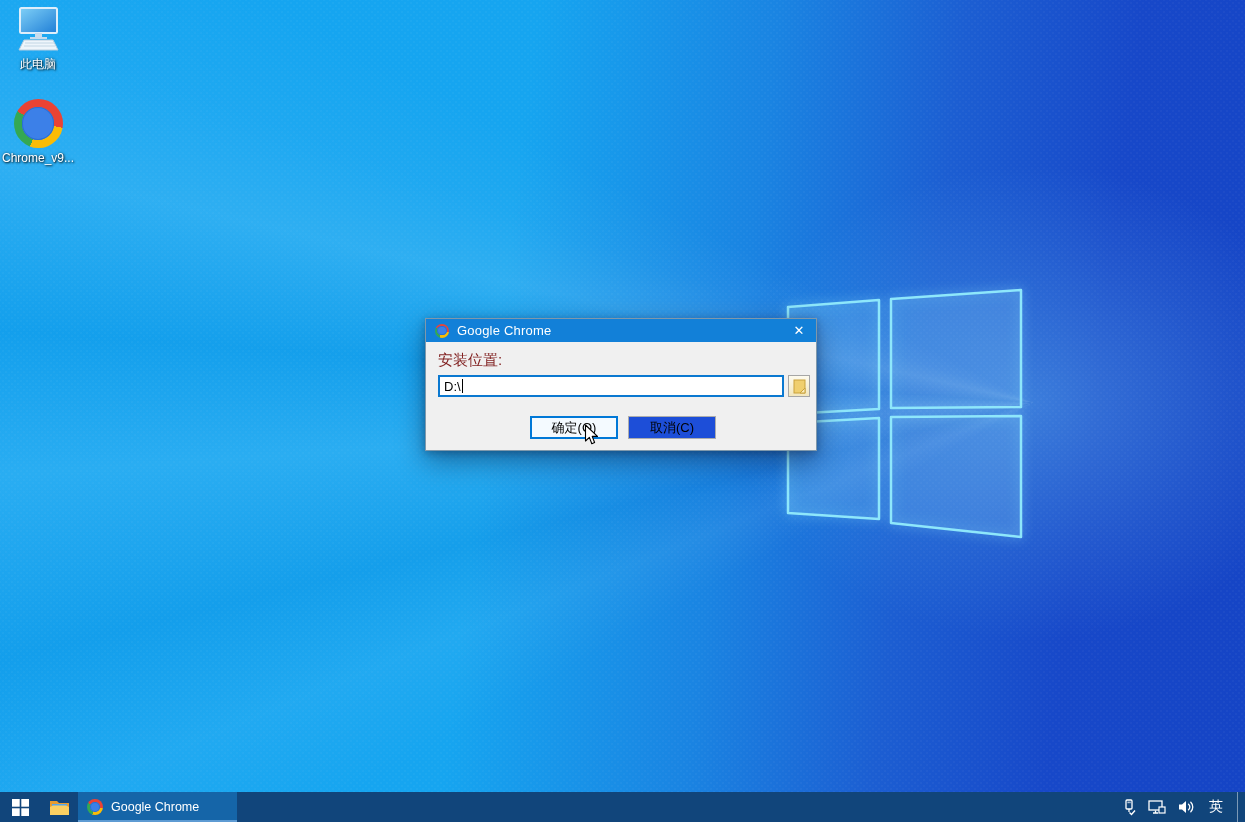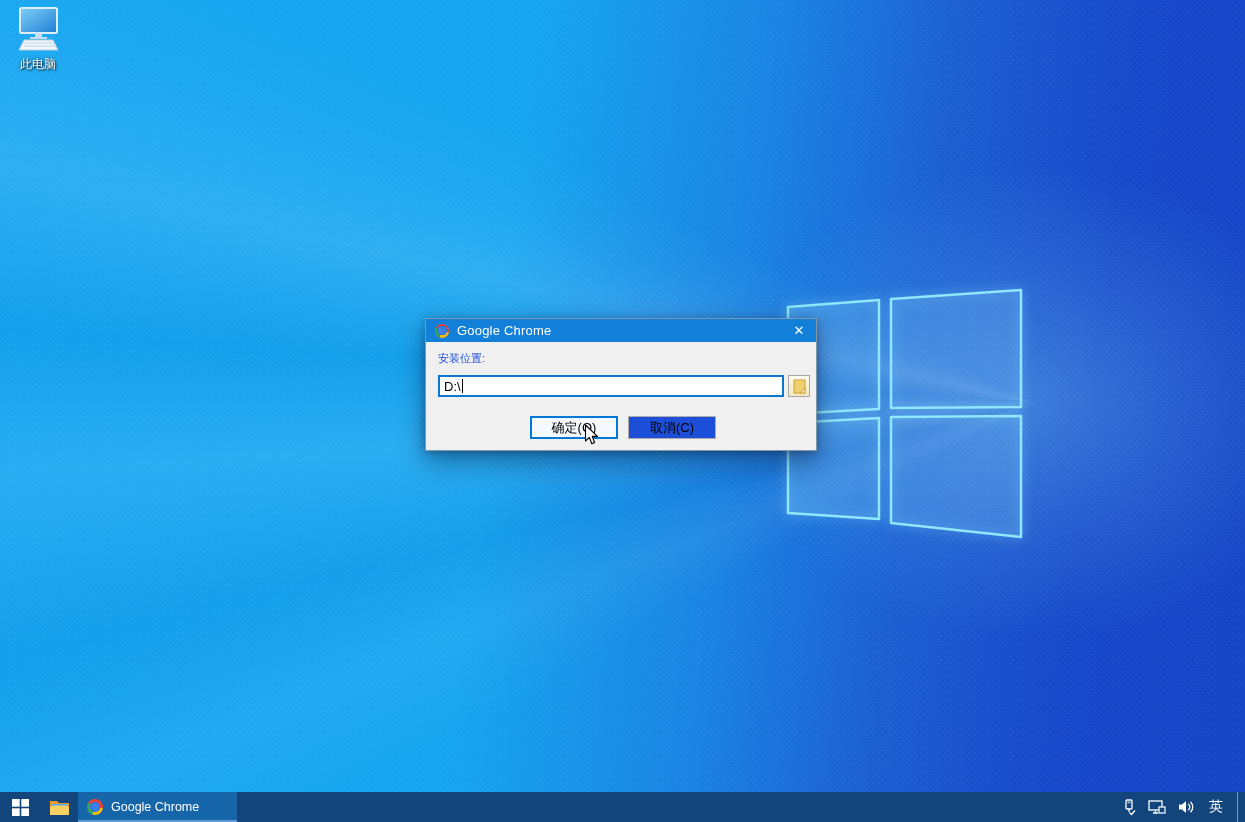--- a/index.html
+++ b/index.html
@@ -47,21 +47,21 @@
 
   
   .dialog{position:absolute;left:425px;top:318px;width:392px;height:133px;
     background:#f0f0f0;border:1px solid #7f98ab;
     box-shadow:0 10px 26px rgba(0,10,40,.40),0 2px 8px rgba(0,10,40,.28);}
   .titlebar{position:relative;height:23px;background:#1280d8;display:flex;align-items:center;padding-left:9px;}
   .titlebar .title{margin-left:8px;font-size:13px;color:#fff;letter-spacing:.2px;}
   .close-btn{position:absolute;right:0;top:0;width:34px;height:23px;display:flex;align-items:center;
     justify-content:center;color:#fff;font-size:13px;cursor:default;}
   .dlg-body{position:relative;height:108px;}
-  .dlg-label{position:absolute;left:12px;top:9px;font-size:11px;color:#1d4ed8;}
+  .dlg-label{position:absolute;left:12px;top:9px;font-size:15px;color:#7f1d1d;}
   .dlg-input{position:absolute;left:12px;top:33px;width:346px;height:22px;background:#fff;
     border:2px solid #0a78d0;display:flex;align-items:center;padding-left:4px;font-size:13px;color:#000;}
   .caret{display:inline-block;width:1px;height:14px;background:#000;margin-left:1px;}
   .browse-btn{position:absolute;left:362px;top:33px;width:22px;height:22px;padding:0;
     border:1px solid #a6a6a6;background:linear-gradient(#fdfaee,#f3e7bd);
     display:flex;align-items:center;justify-content:center;}
   .dlg-btn{position:absolute;top:74px;width:88px;height:23px;font-size:13px;color:#000;
     font-family:"Liberation Sans","DejaVu Sans",sans-serif;padding:0;}
   .btn-ok{left:104px;background:#f4faff;border:2px solid #0078d7;}
   .btn-cancel{left:202px;background:#1d4ed8;border:1px solid #adadad;}
@@ -108,20 +108,27 @@
       <rect x="7" y="2" width="37" height="25" rx="1.5" fill="url(#scr)" stroke="#ddeefb" stroke-width="2"></rect>
       <rect x="22" y="27" width="7" height="4" fill="#c7dcee"></rect>
       <rect x="17" y="31" width="17" height="2" fill="#c7dcee"></rect>
       <polygon points="11,34 40,34 45,44 6,44" fill="#eef5fb" stroke="#b9cede" stroke-width="1"></polygon>
       <line x1="12" y1="37" x2="41" y2="37" stroke="#c2d6e4" stroke-width="1"></line>
       <line x1="11" y1="40" x2="42" y2="40" stroke="#c2d6e4" stroke-width="1"></line>
     </svg>
     <div class="desk-label">此电脑</div>
   </div>
 
+  <div class="desk-icon" style="left:4px;top:99px">
+    <div class="chrome-logo size48">
+      <div class="ring"></div>
+        <div class="core"></div>
+    </div>
+    <div class="desk-label">Chrome_v9...</div>
+  </div>
 
   <div class="dialog">
     <div class="titlebar">
       <div class="chrome-logo size14">
         <div class="ring"></div>
           <div class="core"></div>
       </div>
       <span class="title">Google Chrome</span>
       <div class="close-btn">✕</div>
     </div>

